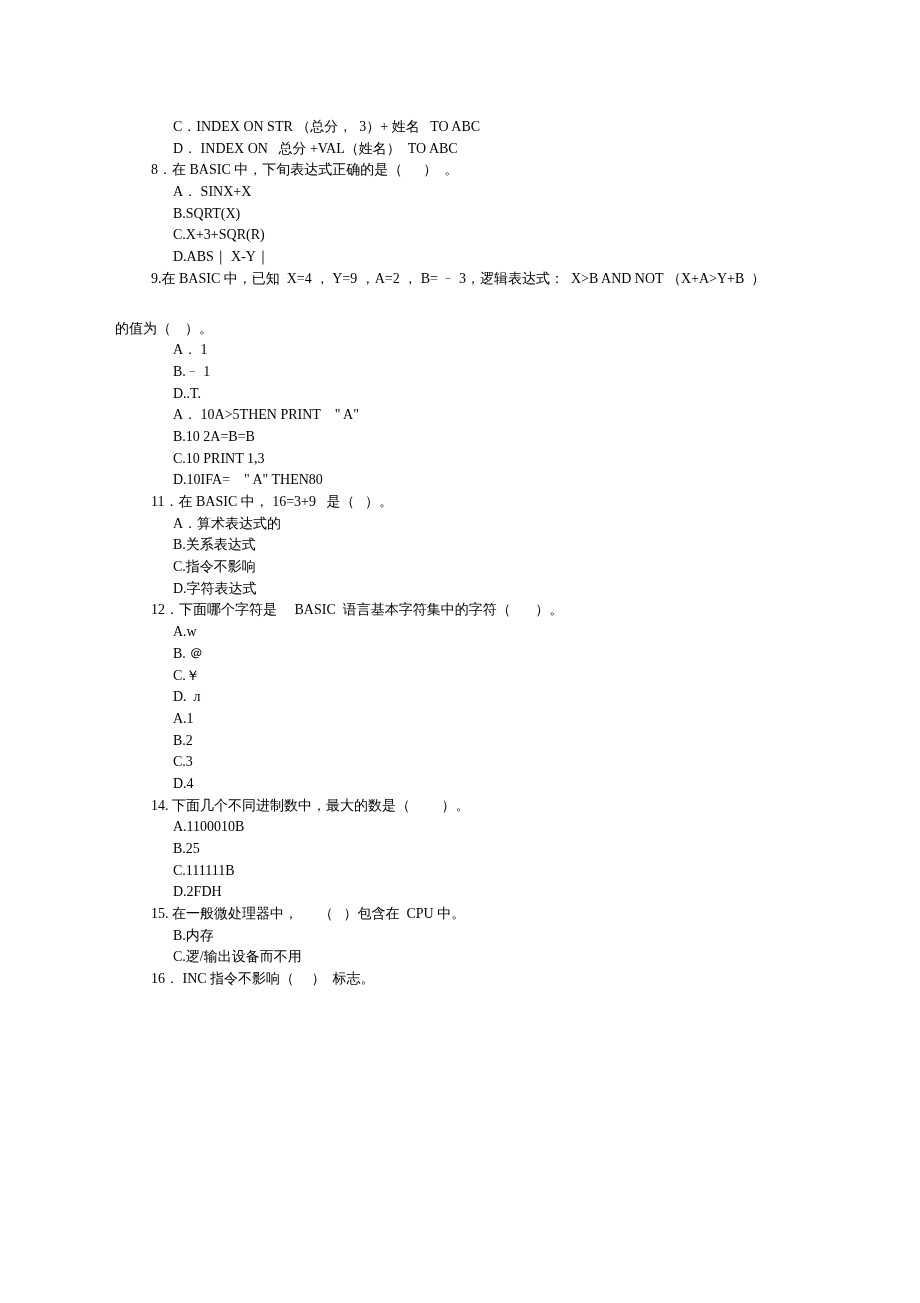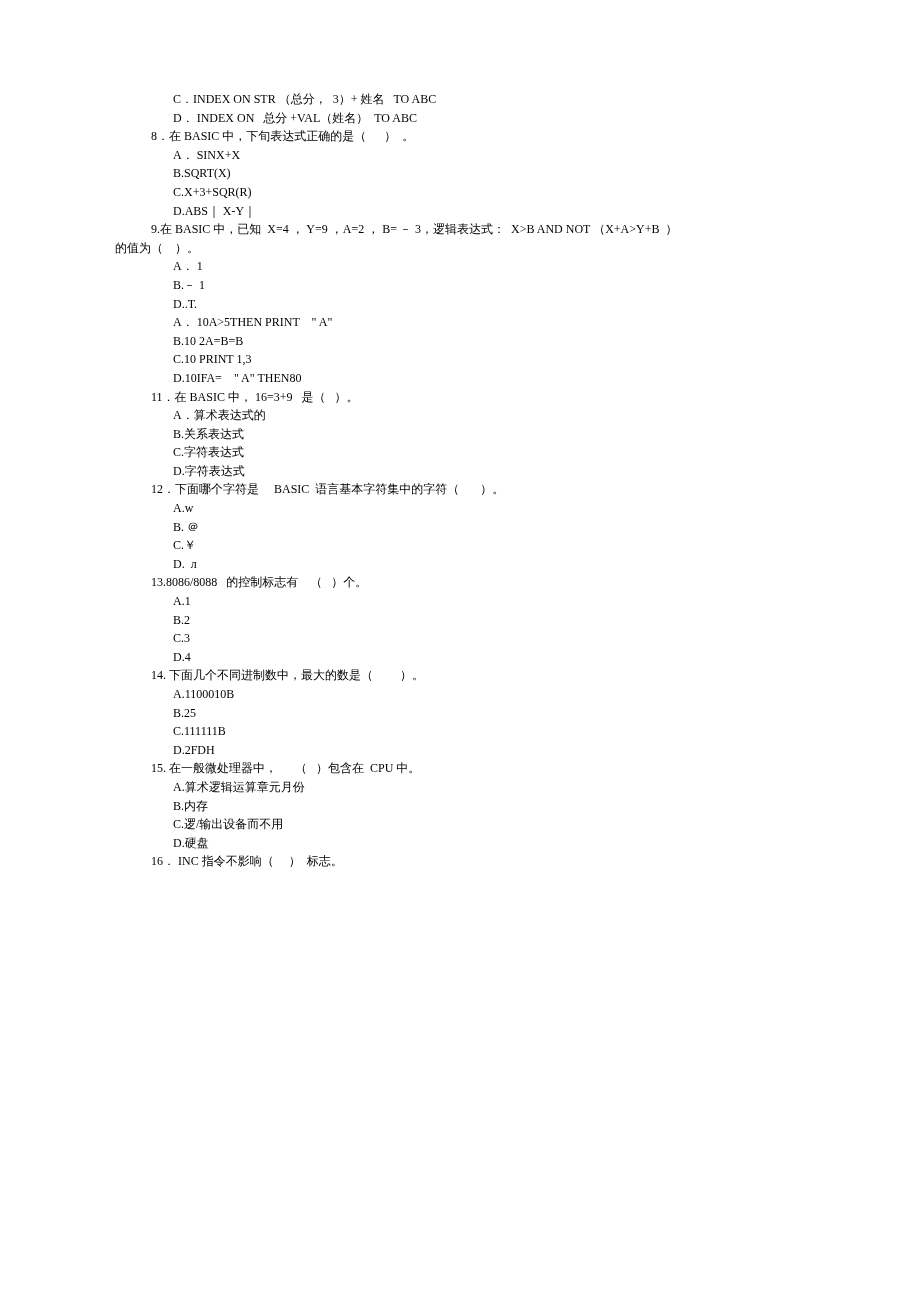--- a/index.html
+++ b/index.html
@@ -4,39 +4,40 @@
 <style>
   html, body {
     margin: 0;
     padding: 0;
     background: #ffffff;
     width: 920px;
   }
   .page {
     width: 920px;
     min-height: 1303px;
-    padding: 90px 0 0 0;
+    padding: 116px 0 0 0;
     box-sizing: border-box;
     font-family: "SimSun", "宋体", serif;
-    font-size: 12px;
+    font-size: 14px;
     color: #000000;
     line-height: 1.55;
   }
   .line {
     white-space: pre;
   }
   .q-line {
     padding-left: 115px;
     margin-left: 36px;
   }
   .opt-line {
     padding-left: 173px;
   }
   .cont-line {
     padding-left: 115px;
+    margin-top: 28px;
   }
 </style>
 </head>
 <body>
 
 <div class="page">
 
   <div class="line opt-line">C．INDEX ON STR （总分，  3）+ 姓名   TO ABC</div>
   <div class="line opt-line">D． INDEX ON   总分 +VAL（姓名）  TO ABC</div>
 
@@ -53,42 +54,39 @@
   <div class="line opt-line">D..T.</div>
 
   <div class="line opt-line">A． 10A&gt;5THEN PRINT    " A"</div>
   <div class="line opt-line">B.10 2A=B=B</div>
   <div class="line opt-line">C.10 PRINT 1,3</div>
   <div class="line opt-line">D.10IFA=    " A" THEN80</div>
 
   <div class="line q-line">11．在 BASIC 中， 16=3+9   是（   ）。</div>
   <div class="line opt-line">A．算术表达式的</div>
   <div class="line opt-line">B.关系表达式</div>
-  <div class="line opt-line">C.字符表达式</div>
+  <div class="line opt-line">C.指令不影响</div>
   <div class="line opt-line">D.字符表达式</div>
 
   <div class="line q-line">12．下面哪个字符是     BASIC  语言基本字符集中的字符（       ）。</div>
   <div class="line opt-line">A.w</div>
   <div class="line opt-line">B. ＠</div>
   <div class="line opt-line">C.￥</div>
   <div class="line opt-line">D.  л</div>
 
-  <div class="line q-line">13.8086/8088   的控制标志有    （   ）个。</div>
   <div class="line opt-line">A.1</div>
   <div class="line opt-line">B.2</div>
   <div class="line opt-line">C.3</div>
   <div class="line opt-line">D.4</div>
 
   <div class="line q-line">14. 下面几个不同进制数中，最大的数是（         ）。</div>
   <div class="line opt-line">A.1100010B</div>
   <div class="line opt-line">B.25</div>
   <div class="line opt-line">C.111111B</div>
   <div class="line opt-line">D.2FDH</div>
 
   <div class="line q-line">15. 在一般微处理器中，      （   ）包含在  CPU 中。</div>
-  <div class="line opt-line">A.算术逻辑运算章元月份</div>
   <div class="line opt-line">B.内存</div>
   <div class="line opt-line">C.逻/输出设备而不用</div>
-  <div class="line opt-line">D.硬盘</div>
 
   <div class="line q-line">16． INC 指令不影响（     ）  标志。</div>
 
 </div>
 
 </body></html>

